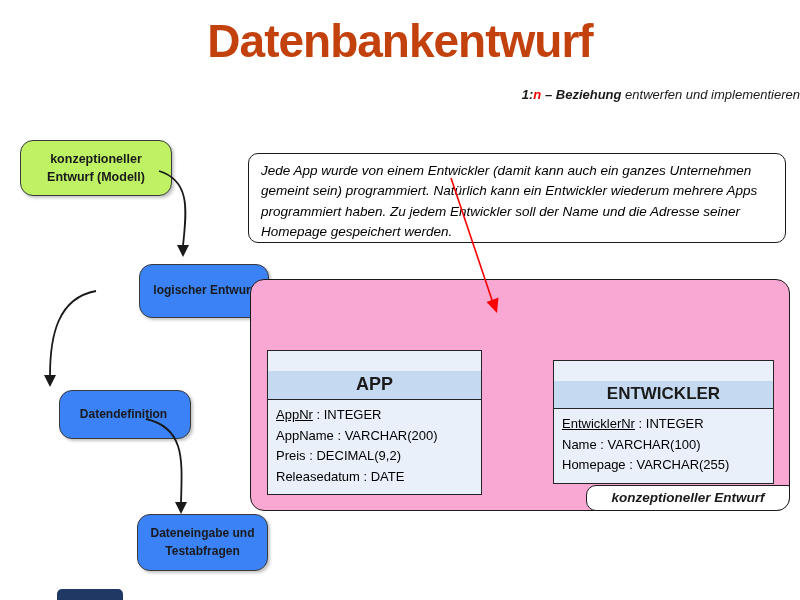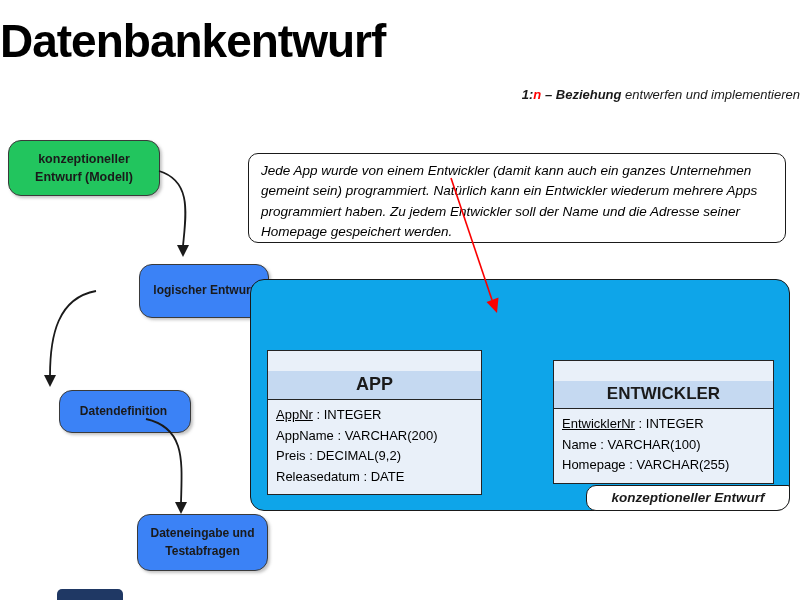--- a/index.html
+++ b/index.html
@@ -3,42 +3,42 @@
 <meta charset="utf-8">
 <style>
   html,body { margin:0; padding:0; background:#ffffff; }
   .slide {
     position:relative; width:800px; height:600px; background:#ffffff;
     font-family:"Liberation Sans", sans-serif; color:#1a1a1a; overflow:hidden;
   }
   
   .title {
     position:absolute; top:14px; left:0; width:100%;
-    text-align:left; font-size:46px; font-weight:bold; letter-spacing:-1px;
-    color:#000000; margin:0;
+    text-align:center; font-size:46px; font-weight:bold; letter-spacing:-1px;
+    color:#c2410c; margin:0;
   }
   .subtitle {
     position:absolute; top:87px; left:0; width:100%;
     text-align:right; font-size:13px; font-style:italic;
   }
   .subtitle .b { font-weight:bold; }
   .subtitle .red { color:#ff0000; font-weight:bold; }
   
   .flow-box {
     position:absolute; box-sizing:border-box;
     border:1.6px solid #3a3a3a; border-radius:13px;
     display:flex; align-items:center; justify-content:center;
     text-align:center; font-weight:bold; font-size:12px; line-height:1.45;
     padding:4px 10px; box-shadow:2px 2px 3px rgba(125,125,125,.45);
   }
-  .green { background:#22c55e; }
+  .green { background:#bef264;margin-left:12px; }
   .blue  { background:#3b82f6;margin-left:44px; }
   #fb1 { left:8px;  top:140px; width:152px; height:56px; font-size:12.5px; }
   #fb2 { left:95px; top:264px; width:130px; height:54px; }
-  #fb3 { left:15px; top:390px; width:132px; height:43px;padding-left:7px; }
+  #fb3 { left:15px; top:390px; width:132px; height:49px;padding-left:7px; }
   #fb4 { left:93px; top:514px; width:131px; height:57px;text-align:center; }
   
   .task-box {
     position:absolute; left:248px; top:153px; width:538px; height:90px;
     box-sizing:border-box; border:1.5px solid #1a1a1a; border-radius:10px;
     background:#fff;
   }
   .task-text {
     margin:0; padding:7px 12px 0 12px;
     font-size:13.5px; font-style:italic; line-height:1.5; color:#000;
@@ -46,21 +46,21 @@
   .task-label {
     position:absolute; right:-1px; bottom:-1px; width:145px; height:22px;
     box-sizing:border-box; border:1.5px solid #1a1a1a; border-radius:2px 2px 8px 2px;
     background:#fff; text-align:center; font-weight:bold; font-style:italic;
     font-size:13px; line-height:19px;
   }
   
   .diagram-box {
     position:absolute; left:250px; top:279px; width:540px; height:232px;
     box-sizing:border-box; border:1.6px solid #1a1a1a; border-radius:14px;
-    background:#0ea5e9;
+    background:#f9a8d4;
   }
   .diagram-label {
     position:absolute; right:-1px; bottom:-1px; width:204px; height:26px;
     box-sizing:border-box; border:1.5px solid #1a1a1a;
     border-radius:10px 2px 13px 10px; background:#fff;
     text-align:center; font-weight:bold; font-style:italic;
     font-size:13.5px; line-height:23px;
   }
   
   .entity {

